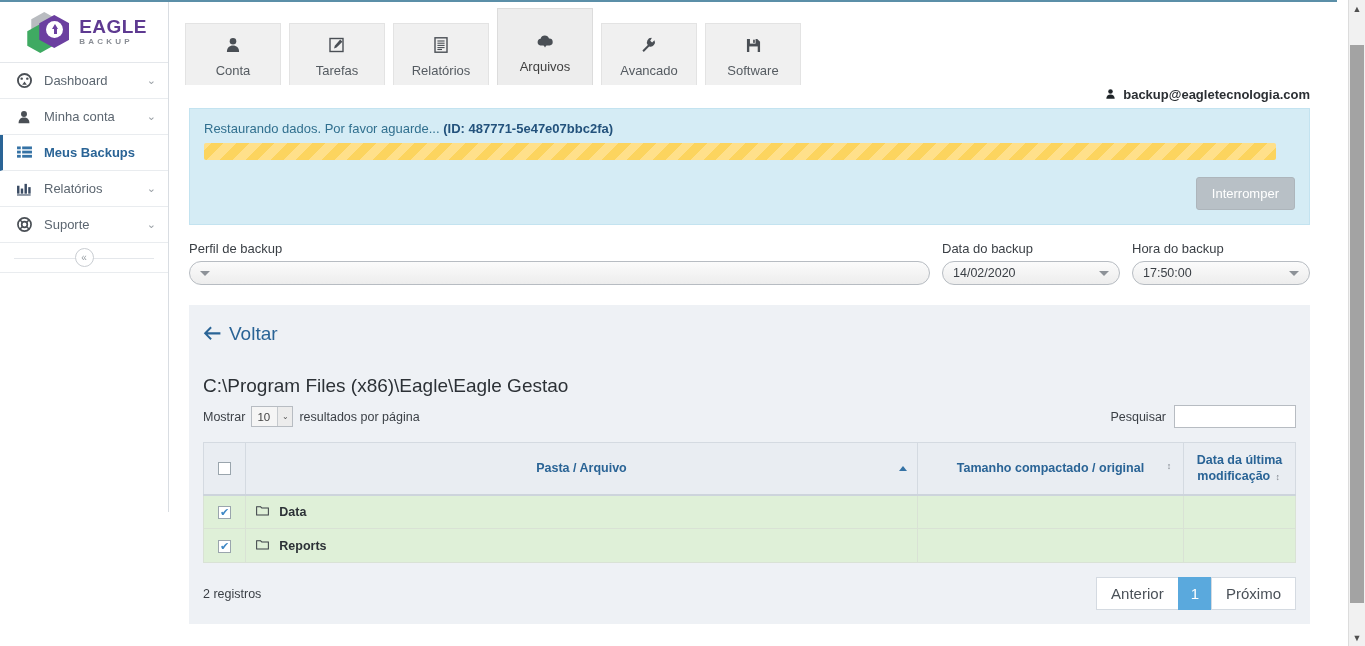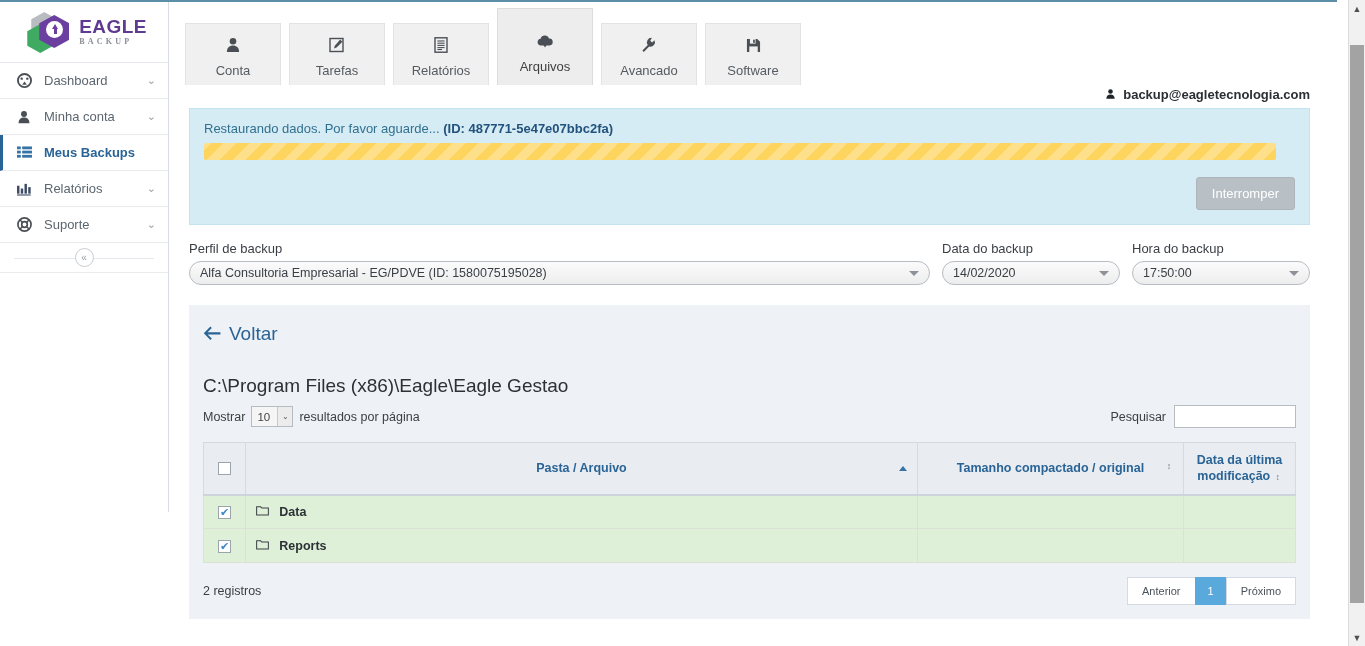--- a/index.html
+++ b/index.html
@@ -65,21 +65,21 @@
     position: absolute; left: 26.5px; top: 18.5px;
     width: 3px; height: 5px; background: #6b3fa0;
   }
   .logo-text { line-height: 1; }
   .logo-eagle {
     font-size: 19px; font-weight: bold; color: #5e3a91;
     letter-spacing: 0.4px; display: block;
   }
   .logo-backup {
     font-size: 8px; color: #8a8e95; letter-spacing: 3.2px;
-    display: block; margin-top: 2px; font-weight: bold; font-family: Liberation Serif, serif;
+    display: block; margin-top: 2px; font-weight: bold;
   }
 
   .nav-item {
     height: 36px;
     display: flex; align-items: center;
     padding: 0 12px 0 14px;
     border-bottom: 1px solid #e9ecef;
     color: #5c6670;
     font-size: 13px;
     cursor: pointer;
@@ -345,21 +345,21 @@
   .tfooter {
     display: flex; align-items: center; justify-content: space-between;
     margin-top: 14px;
   }
   .records { font-size: 12.5px; color: #3a3f45; }
   .pager { display: flex; }
   .pg {
     border: 1px solid #d4dae1;
     background: #ffffff;
     padding: 7px 14px;
-    font-size: 11px;
+    font-size: 15px;
     color: #4a5158;
     cursor: pointer;
     margin-left: -1px;
   }
   .pg.active { background: #5aa9dd; color: #ffffff; border-color: #5aa9dd; padding: 7px 12px; }
 
   
   .sb-outer {
     position: absolute; right: 0; top: 0; width: 17px; height: 646px;
     background: #f1f1f1; border-left: 1px solid #dcdcdc; z-index: 60;
@@ -561,21 +561,20 @@
         <div class="progress"></div>
         <div class="alert-actions">
           <button class="btn-stop">Interromper</button>
         </div>
       </section>
 
       <div class="formrow">
         <div class="fld profile">
           <label>Perfil de backup</label>
           <div class="select">
-            <span class="sel-val">Alfa Consultoria Empresarial - EG/PDVE (ID: 1580075195028)</span>
             <span class="caret"></span>
           </div>
         </div>
         <div class="fld date">
           <label>Data do backup</label>
           <div class="select">
             <span class="sel-val">14/02/2020</span>
             <span class="caret"></span>
           </div>
         </div>

